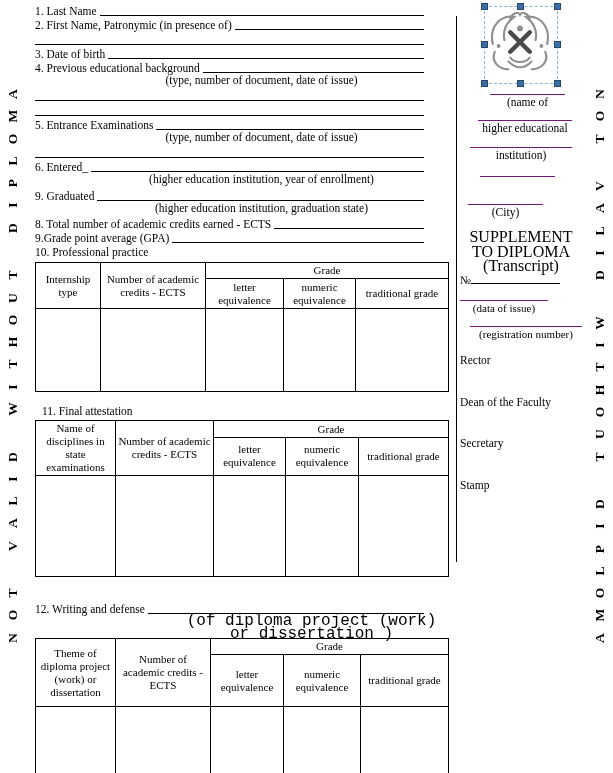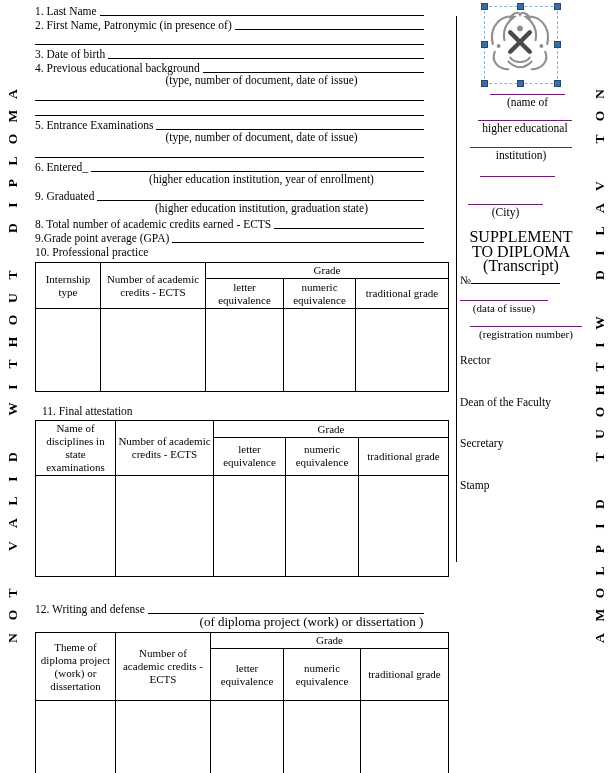--- a/index.html
+++ b/index.html
@@ -14,21 +14,21 @@
   .vstrip.right{right:3px;}
   .vstrip .ch{display:block;height:12px;line-height:12px;transform:rotate(-90deg);}
   .vstrip .gap{display:block;height:15px;}
 
   
   .main{position:absolute;left:35px;top:3px;width:413px;font-size:11.5px;}
   .frow{display:flex;align-items:flex-end;height:14.2px;padding-right:24px;}
   .frow .lbl{white-space:nowrap;line-height:12px;padding-right:3px;}
   .fill{flex:1 1 auto;border-bottom:1px solid #000;margin-bottom:1px;min-width:10px;}
   .caption-row{height:14.2px;text-align:center;line-height:13px;padding-left:40px;}
-  .caption-row.c12{padding-left:140px;height:16px;font-size:13px;}
+  .caption-row.c12{padding-left:140px;height:22px;font-size:16px;font-family:Liberation Mono, monospace;}
   .sec-label{height:14px;line-height:14px;margin-top:12px;margin-left:7px;}
 
   
   table.gtable{border-collapse:collapse;table-layout:fixed;width:413px;
                font-size:11px;text-align:center;}
   table.gtable td{border:1.2px solid #000;vertical-align:middle;
                   padding:1px 2px;line-height:1.18;}
   .t1{margin-top:4px;} .t2{margin-top:2px;} .t3{margin-top:1px;}
   .rg{height:16px;}
   .t1 .rs{height:30px;} .t2 .rs{height:38px;} .t3 .rs{height:52px;}

